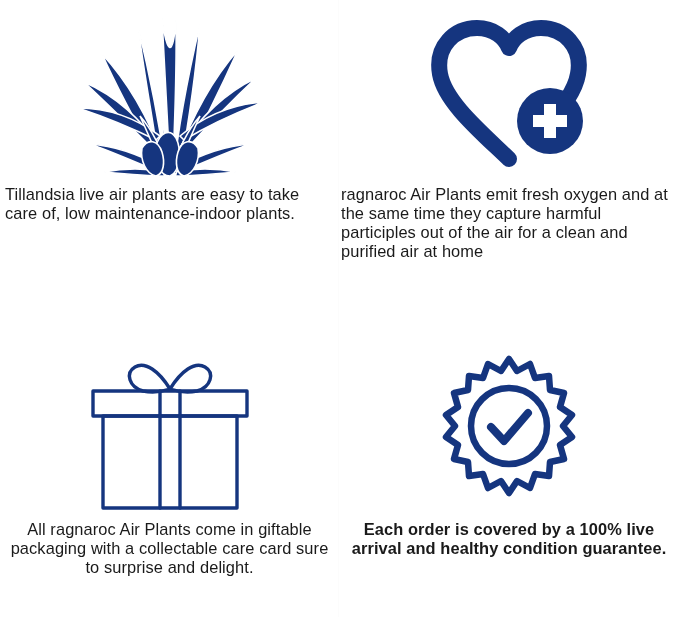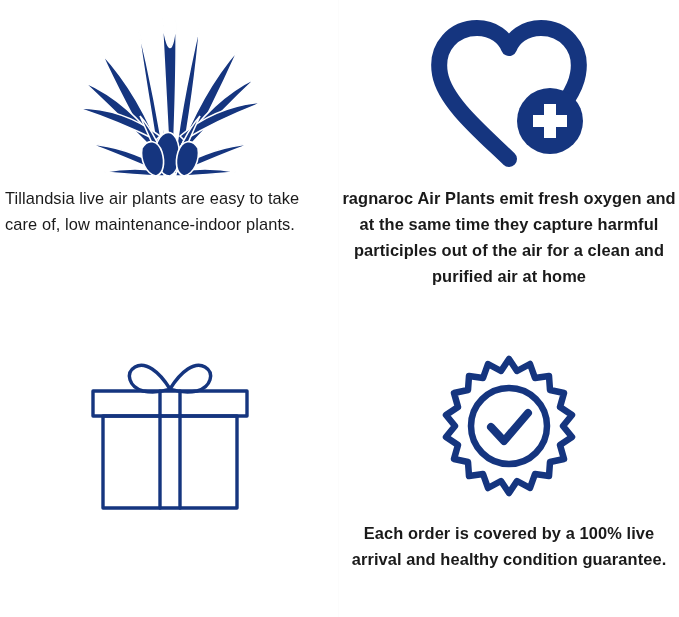--- a/index.html
+++ b/index.html
@@ -53,36 +53,35 @@
   }
 
   .cell-tl .icon-wrap { height: 185px; padding-top: 4px; box-sizing: border-box; }
   .cell-tr .icon-wrap { height: 185px; padding-top: 6px; box-sizing: border-box; }
   .cell-bl .icon-wrap { height: 200px; padding-top: 22px; box-sizing: border-box; }
   .cell-br .icon-wrap { height: 200px; padding-top: 22px; box-sizing: border-box; }
 
   .feature-text {
     color: #1a1a1a;
     font-size: 16.4px;
-    line-height: 26px;
+    line-height: 19px;
     letter-spacing: 0.1px;
     margin: 0;
     box-sizing: border-box;
   }
 
   .cell-tl .feature-text {
     text-align: left;
     width: 100%;
     padding: 0 4px 0 5px;
   }
   .cell-tr .feature-text {
-    text-align: center;
+    text-align: left;
     width: 100%;
     padding: 0 2px;
-    font-weight: bold;
   }
   .cell-bl .feature-text {
     text-align: center;
     width: 100%;
     padding: 0 10px;
   }
   .cell-br .feature-text {
     text-align: center;
     width: 100%;
     padding: 0 4px;
@@ -166,20 +165,21 @@
           <rect x="28" y="65" width="134" height="92"></rect>
 
           <line x1="85" y1="40" x2="85" y2="65"></line>
           <line x1="105" y1="40" x2="105" y2="65"></line>
 
           <line x1="85" y1="65" x2="85" y2="157"></line>
           <line x1="105" y1="65" x2="105" y2="157"></line>
         </g>
       </svg>
     </div>
+    <p class="feature-text">All ragnaroc Air Plants come in giftable packaging with a collectable care card sure to surprise and delight.</p>
   </div>
 
   <div class="feature-cell cell-br">
     <div class="icon-wrap">
       <svg width="170" height="160" viewBox="0 0 170 160" aria-hidden="true">
 
         <polygon points="85,8 93,20 106,13 111,27 125,25 126,39 140,42 136,56 148,64 139,75 148,86 136,94 140,108 126,111 125,125 111,123 106,137 93,130 85,142 77,130 64,137 59,123 45,125 44,111 30,108 34,94 22,86 31,75 22,64 34,56 30,42 44,39 45,25 59,27 64,13 77,20" fill="none" stroke="#15357F" stroke-width="6.5" stroke-linejoin="round"></polygon>
 
         <circle cx="85" cy="75" r="38" fill="none" stroke="#15357F" stroke-width="6.5"></circle>
 

